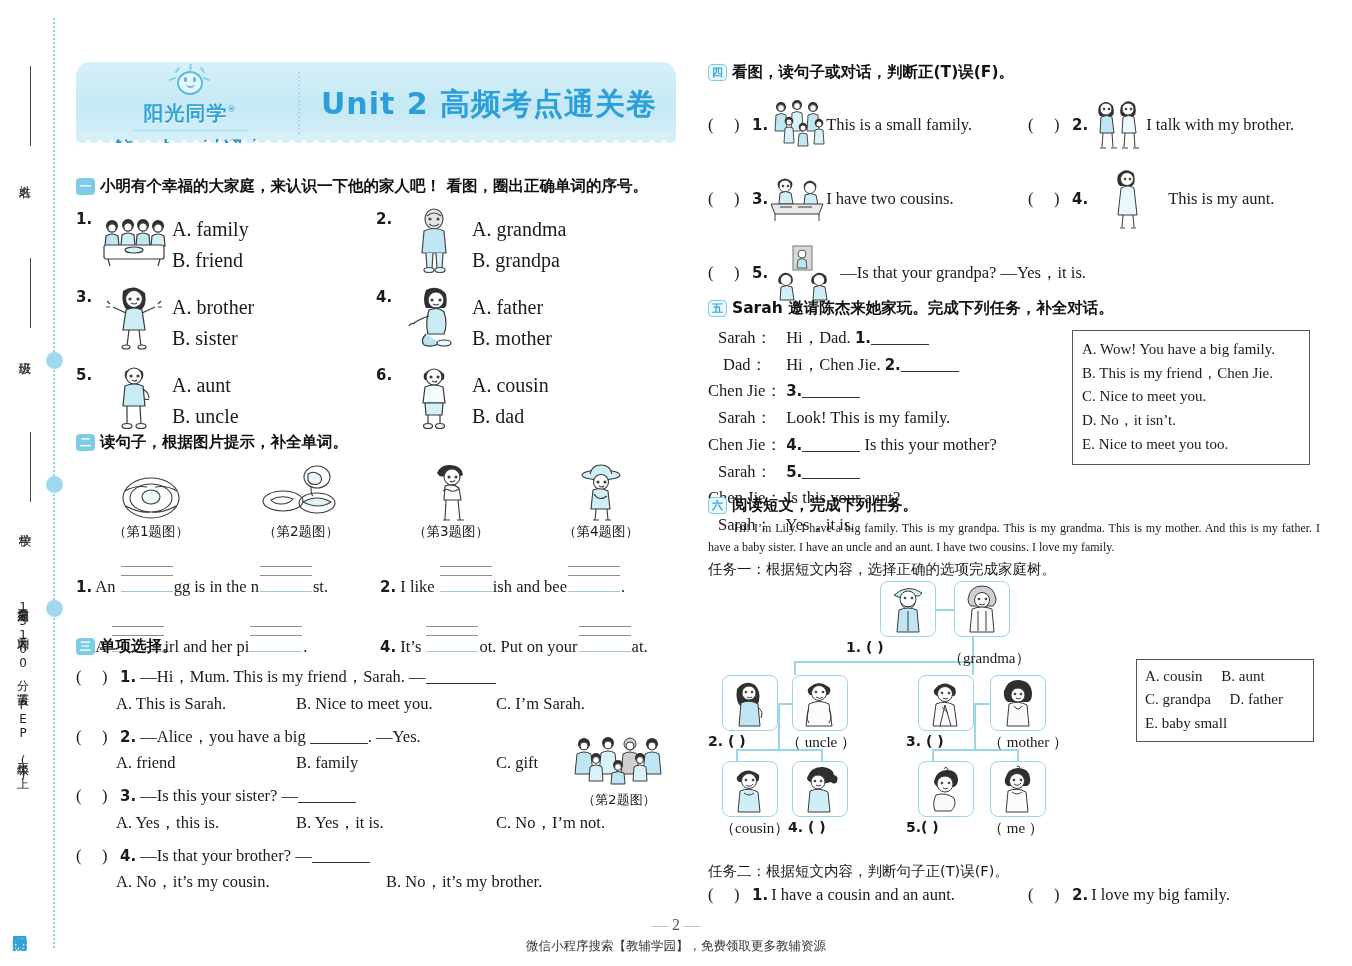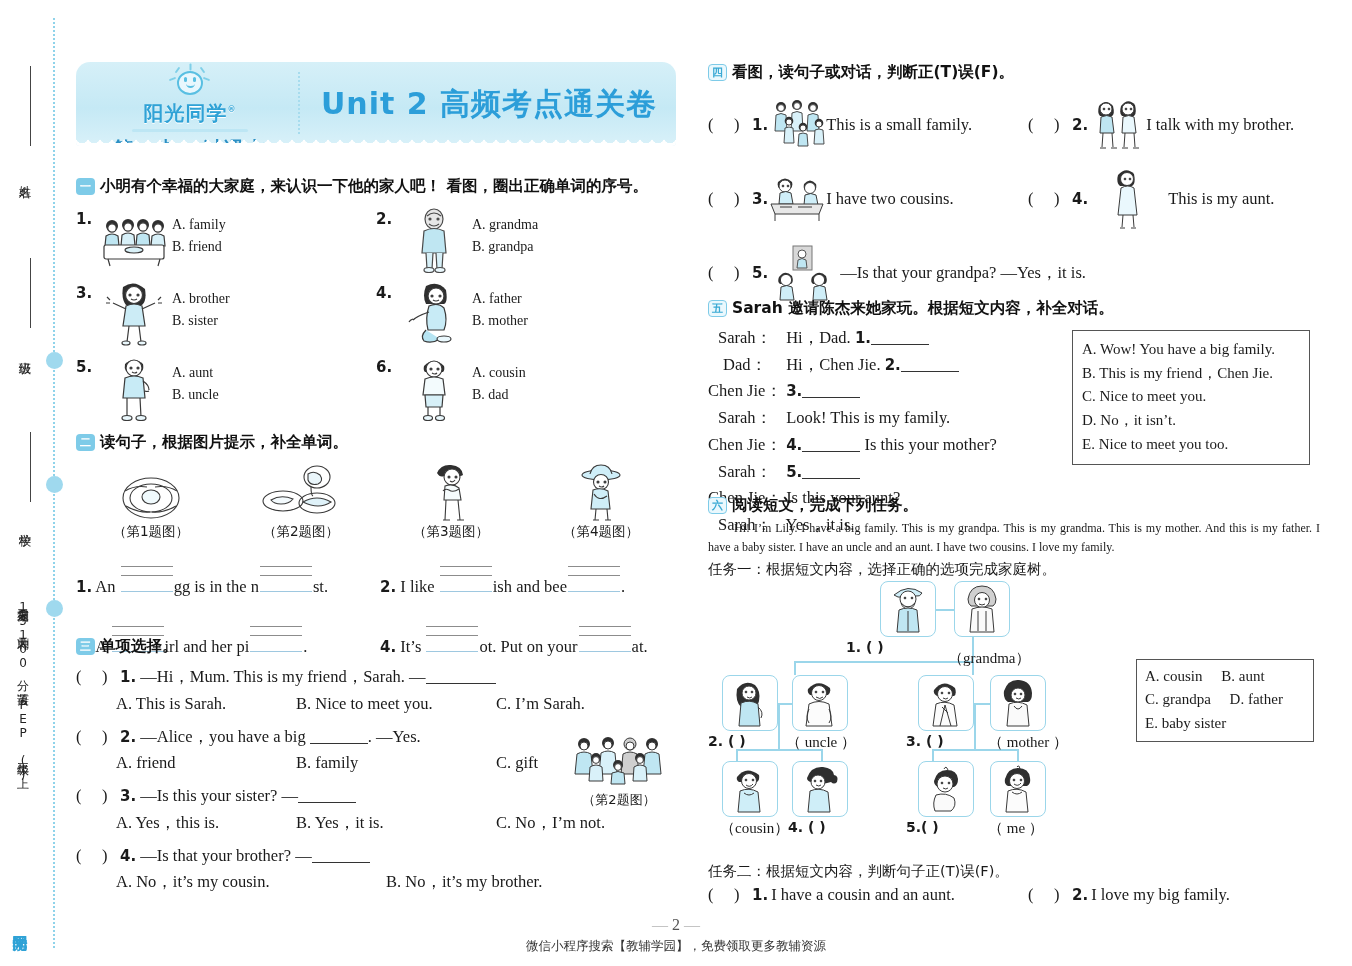--- a/index.html
+++ b/index.html
@@ -74,21 +74,21 @@
   .en { font-family:"Liberation Serif", serif; font-size:16.5px; color:#1a1a1a; }
   .bnum { font-family:"DejaVu Sans", sans-serif; font-weight:bold; font-size:15px; }
 
   
   .ex1 { position:absolute; left:14px; top:208px; width:600px; }
   .ex1row { display:flex; margin-bottom:6px; }
   .ex1cell { width:300px; display:flex; align-items:flex-start; }
   .ex1cell .no { width:20px; font-family:"DejaVu Sans",sans-serif; font-weight:bold; font-size:15px; padding-top:2px;}
   .ex1cell .pic { width:76px; height:64px; display:flex; align-items:center; justify-content:center; }
   .ex1cell .opts { padding-top:6px; }
-  .ex1cell .opts div { font-family:"Liberation Serif",serif; font-size:14px; line-height:1.55; }
+  .ex1cell .opts div { font-family:"Liberation Serif",serif; font-size:20px; line-height:1.55; }
 
   
   .ex2 { position:absolute; left:14px; top:432px; width:600px; }
   .ex2pics { display:flex; margin-top:10px; }
   .ex2pics .pitem { width:150px; text-align:center; }
   .ex2pics .pbox { height:58px; display:flex; align-items:flex-end; justify-content:center;}
   .ex2pics .pcap { font-family:"DejaVu Sans",sans-serif; font-size:13.5px; margin-top:2px;}
   .ex2q { position:relative; margin-top:14px; font-family:"Liberation Serif",serif; font-size:16.5px;}
   .blank4 { display:inline-block; position:relative; width:52px; height:0;
             vertical-align:baseline; margin:0 1px; }
@@ -672,21 +672,21 @@
           </svg>
         </span>
         <span class="en">—Is that your grandpa?    —Yes，it is.</span>
       </div>
     </div>
   </div>
 
   <div class="ex5">
     <div class="sec">
       <span class="sec-num outline">五</span>
-      <span>Sarah 邀请陈杰来她家玩。根据短文内容，补全对话。</span>
+      <span>Sarah 邀请陈杰来她家玩。完成下列任务，补全对话。</span>
     </div>
 
     <div class="dlg" style="margin-top:6px;">
       <div><span class="spk">Sarah：</span> <span>Hi，Dad. </span><b class="bnum">1.</b><span class="ul sm"></span></div>
       <div><span class="spk">Dad：</span> <span>Hi，Chen Jie. </span><b class="bnum">2.</b><span class="ul sm"></span></div>
       <div><span class="spk">Chen Jie：</span> <span></span><b class="bnum">3.</b><span class="ul sm"></span></div>
       <div><span class="spk">Sarah：</span> <span>Look!  This is my family.</span></div>
       <div><span class="spk">Chen Jie：</span> <span></span><b class="bnum">4.</b><span class="ul sm"></span><span> Is this your mother?</span></div>
       <div><span class="spk">Sarah：</span> <span></span><b class="bnum">5.</b><span class="ul sm"></span></div>
       <div><span class="spk">Chen Jie：</span> <span>Is this your aunt?</span></div>
@@ -871,21 +871,21 @@
             <path d="M16 27 q5 4 10 0"></path>
           </g>
         </svg>
       </div>
       <div class="tlbl" style="left:198px; top:238px;"><b>5.(         )</b></div>
       <div class="tlbl" style="left:280px; top:238px;">（  me  ）</div>
 
       <div class="treeopt">
         <div>A. cousin　 B. aunt</div>
         <div>C. grandpa　 D. father</div>
-        <div>E. baby sister</div>
+        <div>E. baby small</div>
       </div>
     </div>
   </div>
 
   <div class="task2">
     <div class="task">任务二：根据短文内容，判断句子正(T)误(F)。</div>
     <div class="tfrow" style="margin-top:4px;">
       <div class="tfitem" style="width:320px;">
         <span class="paren en">(&nbsp;&nbsp;&nbsp;&nbsp;&nbsp;)</span>
           <span class="bnum">1.</span>

